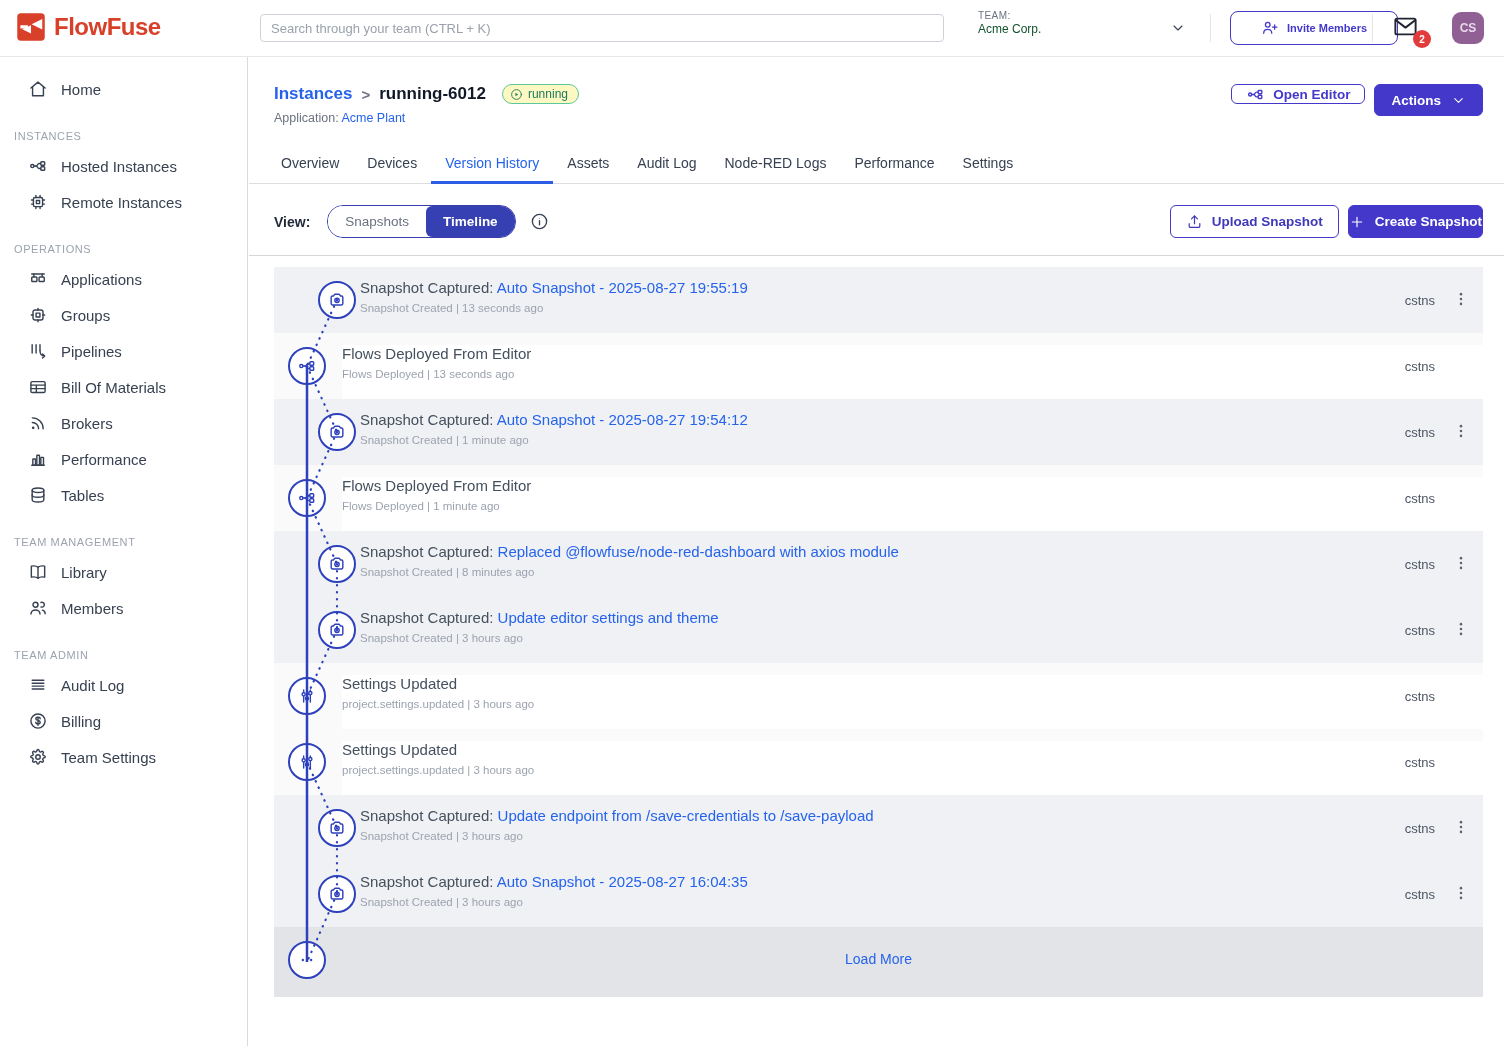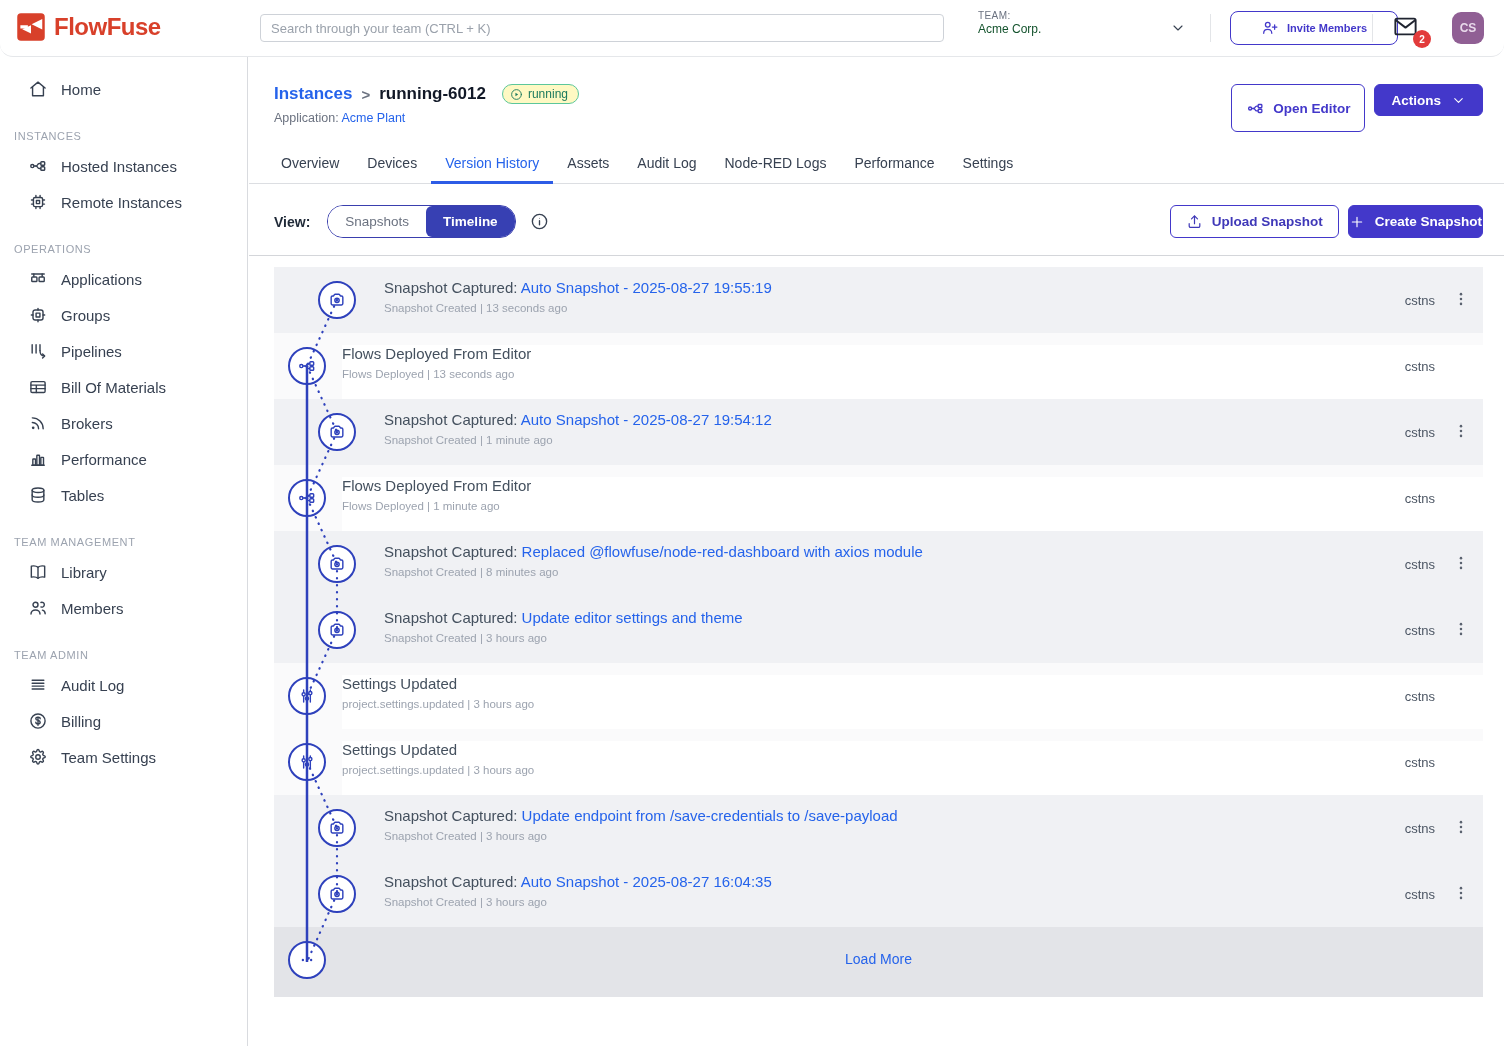--- a/index.html
+++ b/index.html
@@ -6,21 +6,21 @@
   html,body { width:1504px; height:1046px; }
   body { position:relative; overflow:hidden; background:#fff;
          font-family:"Liberation Sans", sans-serif; color:#374151; }
 
   .icon { display:inline-flex; flex:none; }
   .icon svg { width:100%; height:100%; fill:none; stroke:currentColor;
               stroke-width:1.7; stroke-linecap:round; stroke-linejoin:round; }
 
   
   .app-header { position:absolute; top:0; left:0; width:1504px; height:57px;
-                background:#fff; border-bottom:1px solid #e5e7ea; z-index:5;border-radius:13px; }
+                background:#fff; border-bottom:1px solid #e5e7ea; z-index:5; }
   .logo { position:absolute; left:16px; top:12px; display:flex; align-items:center; gap:8px; cursor:pointer; }
   .logo-mark { width:30px; height:30px; }
   .logo-word { font-size:24px; font-weight:700; color:#d8402a; letter-spacing:-0.5px; }
   .search-input { position:absolute; left:260px; top:14px; width:684px; height:28px;
                   border:1px solid #ced2d8; border-radius:4px; padding:0 10px;
                   font-family:"Liberation Sans",sans-serif; font-size:13px; color:#374151; outline:none; }
   .search-input::placeholder { color:#9aa1ab; }
   .team-switcher { position:absolute; left:978px; top:7px; width:216px; height:42px; cursor:pointer; }
   .team-label { font-size:10px; color:#6b7280; letter-spacing:0.4px; margin-top:3px; }
   .team-name { font-size:12px; color:#14532d; margin-top:1px; }
@@ -54,21 +54,21 @@
   .page-head { position:relative; padding:27px 21px 0 25px; }
   .crumb-row { display:flex; align-items:center; }
   .crumb-link { font-size:17px; font-weight:700; color:#2563eb; text-decoration:none; cursor:pointer; }
   .crumb-sep { margin:0 9px; color:#6b7280; font-size:15px; font-weight:700; }
   .crumb-current { font-size:17px; font-weight:700; color:#111827; }
   .status-badge { margin-left:16px; display:inline-flex; align-items:center; gap:5px;
                   background:#fef9c3; border:1px solid #5cc79b; border-radius:11px;
                   padding:2px 10px 2px 7px; font-size:12px; color:#1d7a5e; }
   .status-badge .icon { width:13px; height:13px; color:#1d7a5e; }
   .head-buttons { position:absolute; right:21px; top:27px; display:flex; gap:9px; }
-  .open-editor-btn { height:48px; padding:0 14px; display:flex; align-items:center; gap:8px;
+  .open-editor-btn { height:20px; padding:0 14px; display:flex; align-items:center; gap:8px;
                      background:#fff; border:1px solid #4338ca; border-radius:6px;
                      color:#4338ca; font-weight:700; font-size:13.5px; font-family:inherit; cursor:pointer; }
   .open-editor-btn .icon { width:19px; height:19px; }
   .actions-btn { height:32px; padding:0 16px; display:flex; align-items:center; gap:10px;
                  background:#4338ca; border:1px solid #4338ca; border-radius:6px;
                  color:#fff; font-weight:700; font-size:13.5px; font-family:inherit; cursor:pointer; }
   .actions-btn .icon { width:15px; height:15px; }
   .app-line { margin-top:7px; font-size:12.5px; color:#6b7280; }
   .app-line a { color:#2563eb; text-decoration:none; cursor:pointer; }
 
@@ -103,21 +103,21 @@
   .tl-row.gray { background:#f0f1f4; }
   .tl-row.white { background:#fafafb; }
   .tl-node { position:absolute; top:14px; width:38px; height:38px; border-radius:50%;
              background:#fff; border:2px solid #2e41bc; color:#2e41bc; z-index:2;
              display:flex; align-items:center; justify-content:center; }
   .tl-node .icon { width:20px; height:20px; }
   .tl-node.main { left:14px; }
   .tl-node.offset { left:44px; }
   .tl-text { position:absolute; top:12px; z-index:2; }
   .tl-text.main { left:68px; }
-  .tl-text.indent { left:110px; }
+  .tl-text.indent { left:86px; }
   .tl-title { font-size:15px; color:#44505e; }
   .tl-link { color:#2563eb; text-decoration:none; cursor:pointer; }
   .tl-meta { margin-top:6px; font-size:11.5px; color:#9ca3af; }
   .tl-right { position:absolute; right:12px; top:0; height:100%; display:flex;
               align-items:center; gap:16px; z-index:2; }
   .tl-user { font-size:13px; color:#4b5563; }
   .kebab { width:20px; height:22px; border:none; background:none; color:#5b6370; cursor:pointer; padding:0; }
   .kebab .icon { width:18px; height:18px; }
   .kebab-spacer { width:20px; }
   .tl-footer { position:relative; height:70px; background:#e3e4e8; z-index:0; }

